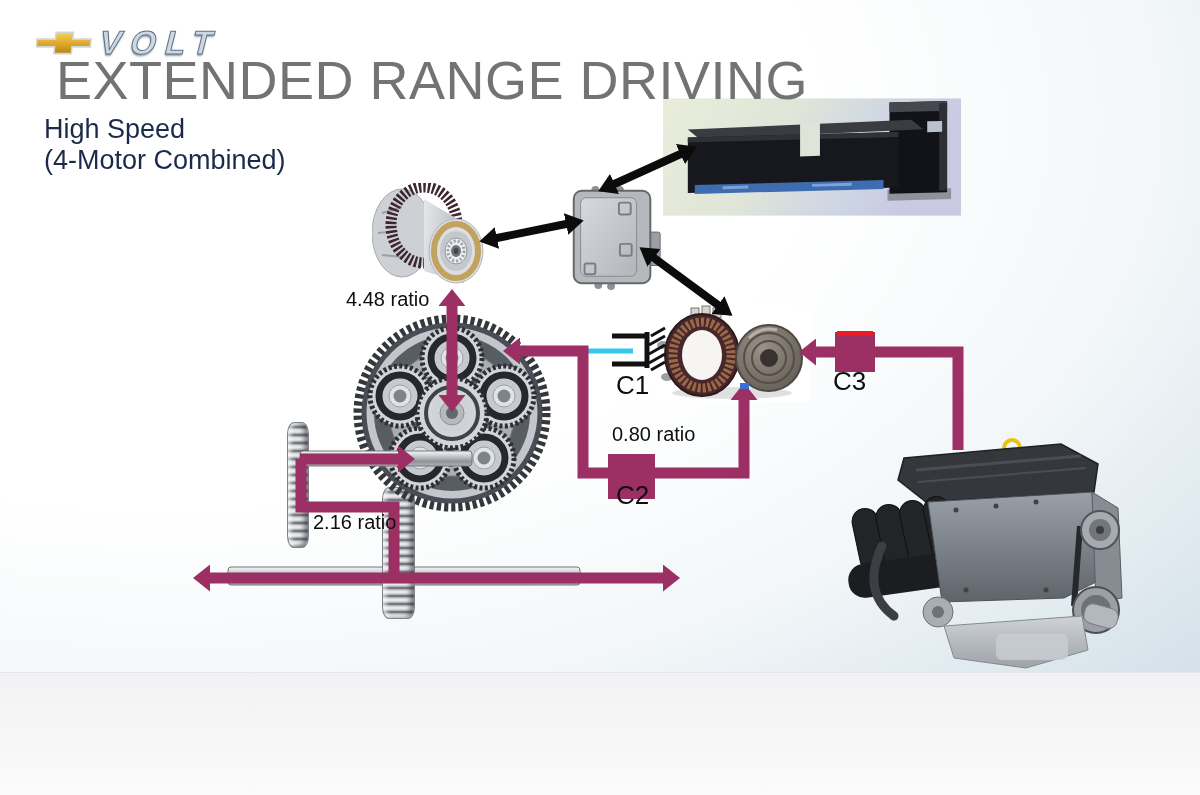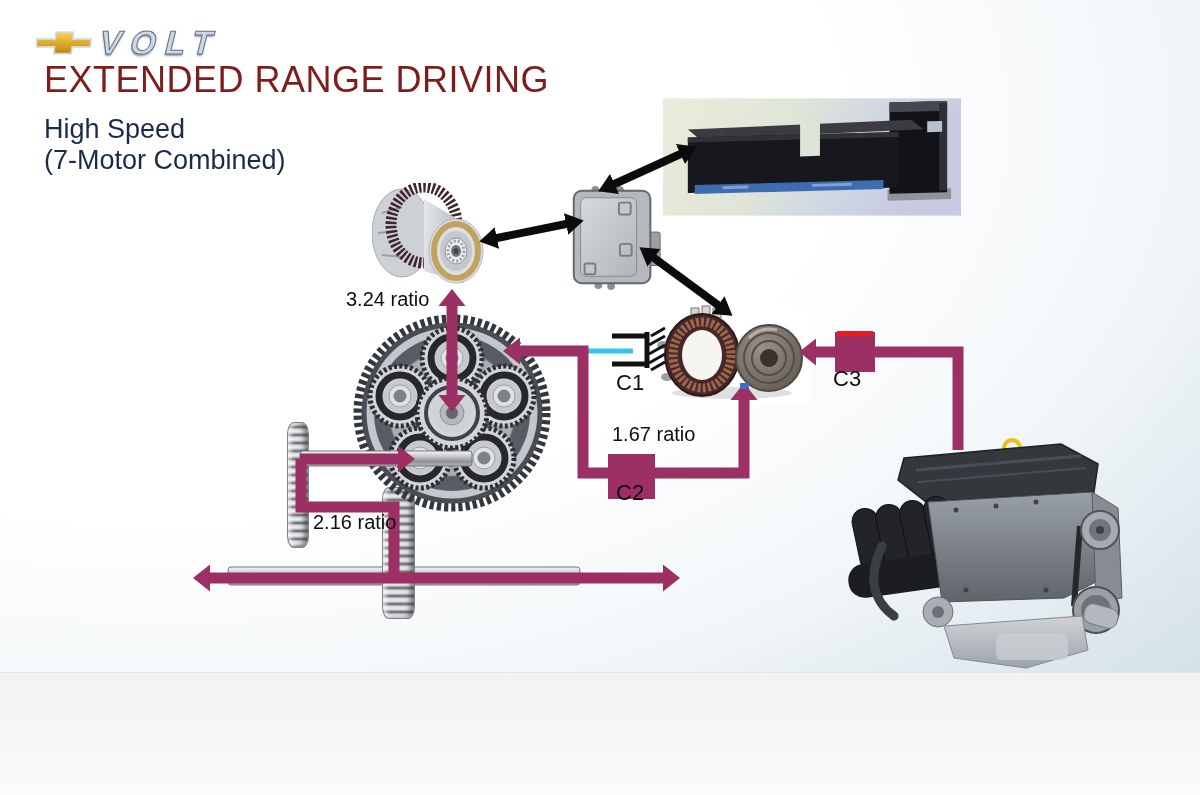--- a/index.html
+++ b/index.html
@@ -8,32 +8,32 @@
   .slide{position:absolute;left:0;top:0;width:1200px;height:672px;
          background:radial-gradient(150% 160% at 14% 18%, #ffffff 36%, #f3f7f9 55%, #d2e0e8 78%, #b5ccd8 100%);}
   .bottom-band{position:absolute;left:0;top:672px;width:1200px;height:123px;
          background:linear-gradient(180deg,#f2f2f4 0%,#f7f7f8 60%,#fbfbfc 100%);
          border-top:1px solid #e4e6e8;}
   
   .bowtie{position:absolute;left:36px;top:30px;width:58px;height:26px;}
   .volt{position:absolute;left:100px;top:24px;font-size:33px;font-weight:700;
         letter-spacing:9px;color:#cfd7e0;-webkit-text-stroke:1px #5f7086;
         text-shadow:0 -1px 0 #ffffff,0 2px 2px #8fa0b3;transform:skewX(-14deg);}
-  .title{position:absolute;left:44px;top:56px;font-size:36px;line-height:48px;
-         color:#7f1d1d;letter-spacing:.5px;white-space:nowrap;}
+  .title{position:absolute;left:56px;top:56px;font-size:54px;line-height:48px;
+         color:#737373;letter-spacing:.5px;white-space:nowrap;}
   .subtitle{position:absolute;left:44px;top:114px;font-size:27px;line-height:31px;color:#1b2a4a;}
   
   .comp{position:absolute;}
   .whitecard{background:#ffffff;}
   .sprocket{position:absolute;border-radius:7px/12px;
      background:repeating-linear-gradient(180deg,#f0f1f2 0px,#c9ccd0 2px,#595d63 4px,#c9ccd0 6px,#f0f1f2 8px);
      box-shadow:inset 3px 0 4px rgba(255,255,255,.7), inset -4px 0 5px rgba(40,42,46,.55);
      border:1px solid #7e8287;}
   .lbl{position:absolute;color:#0e0e0e;font-size:20px;white-space:nowrap;}
-  .lbl.clutch{font-size:22px;}
+  .lbl.clutch{font-size:26px;}
   .z1{z-index:1}.z3{z-index:3}.z4{z-index:4}.z5{z-index:5}.z6{z-index:6}
   svg{display:block}
 </style>
 </head>
 <body>
 
 <div class="stage">
   <div class="slide"></div>
   <div class="bottom-band"></div>
 
@@ -44,21 +44,21 @@
           <stop offset=".5" stop-color="#e0a92e"></stop>
           <stop offset="1" stop-color="#b8860b"></stop>
       </linearGradient>
     </defs>
     <polygon points="2,9 21,9 21,2 39,2 39,9 58,9 58,17 39,17 39,24 21,24 21,17 2,17" fill="url(#gold)" stroke="#cfd6dd" stroke-width="1.6" transform="skewX(-6)"></polygon>
   </svg>
   <div class="volt z6">VOLT</div>
   <div class="title z6">EXTENDED RANGE DRIVING</div>
   <div class="subtitle z6">
     <div>High Speed</div>
-    <div>(7-Motor Combined)</div>
+    <div>(4-Motor Combined)</div>
   </div>
 
   <svg class="comp z1" style="left:0;top:0" width="1200" height="672" viewBox="0 0 1200 672">
     <defs>
       <linearGradient id="shaftG" x1="0" y1="0" x2="0" y2="1">
         <stop offset="0" stop-color="#f5f6f7"></stop>
           <stop offset=".35" stop-color="#c7cacd"></stop>
         <stop offset=".7" stop-color="#8f9398"></stop>
           <stop offset="1" stop-color="#b0b3b7"></stop>
       </linearGradient>
@@ -323,19 +323,19 @@
       </g>
     </g>
 
     <g stroke="#0b0b0b" stroke-width="8" fill="none">
       <path d="M492,239 L571,223" marker-start="url(#mB)" marker-end="url(#mB)"></path>
       <path d="M610,186 L685,152" marker-start="url(#mB)" marker-end="url(#mB)"></path>
       <path d="M650,255 L722,308" marker-start="url(#mB)" marker-end="url(#mB)"></path>
     </g>
   </svg>
 
-  <div class="lbl z6" style="left:346px;top:288px">3.24 ratio</div>
+  <div class="lbl z6" style="left:346px;top:288px">4.48 ratio</div>
   <div class="lbl clutch z6" style="left:616px;top:370px">C1</div>
-  <div class="lbl z6" style="left:612px;top:423px">1.67 ratio</div>
+  <div class="lbl z6" style="left:612px;top:423px">0.80 ratio</div>
   <div class="lbl clutch z6" style="left:616px;top:480px">C2</div>
   <div class="lbl clutch z6" style="left:833px;top:366px">C3</div>
   <div class="lbl z6" style="left:313px;top:511px">2.16 ratio</div>
 </div>
 
 </body></html>

